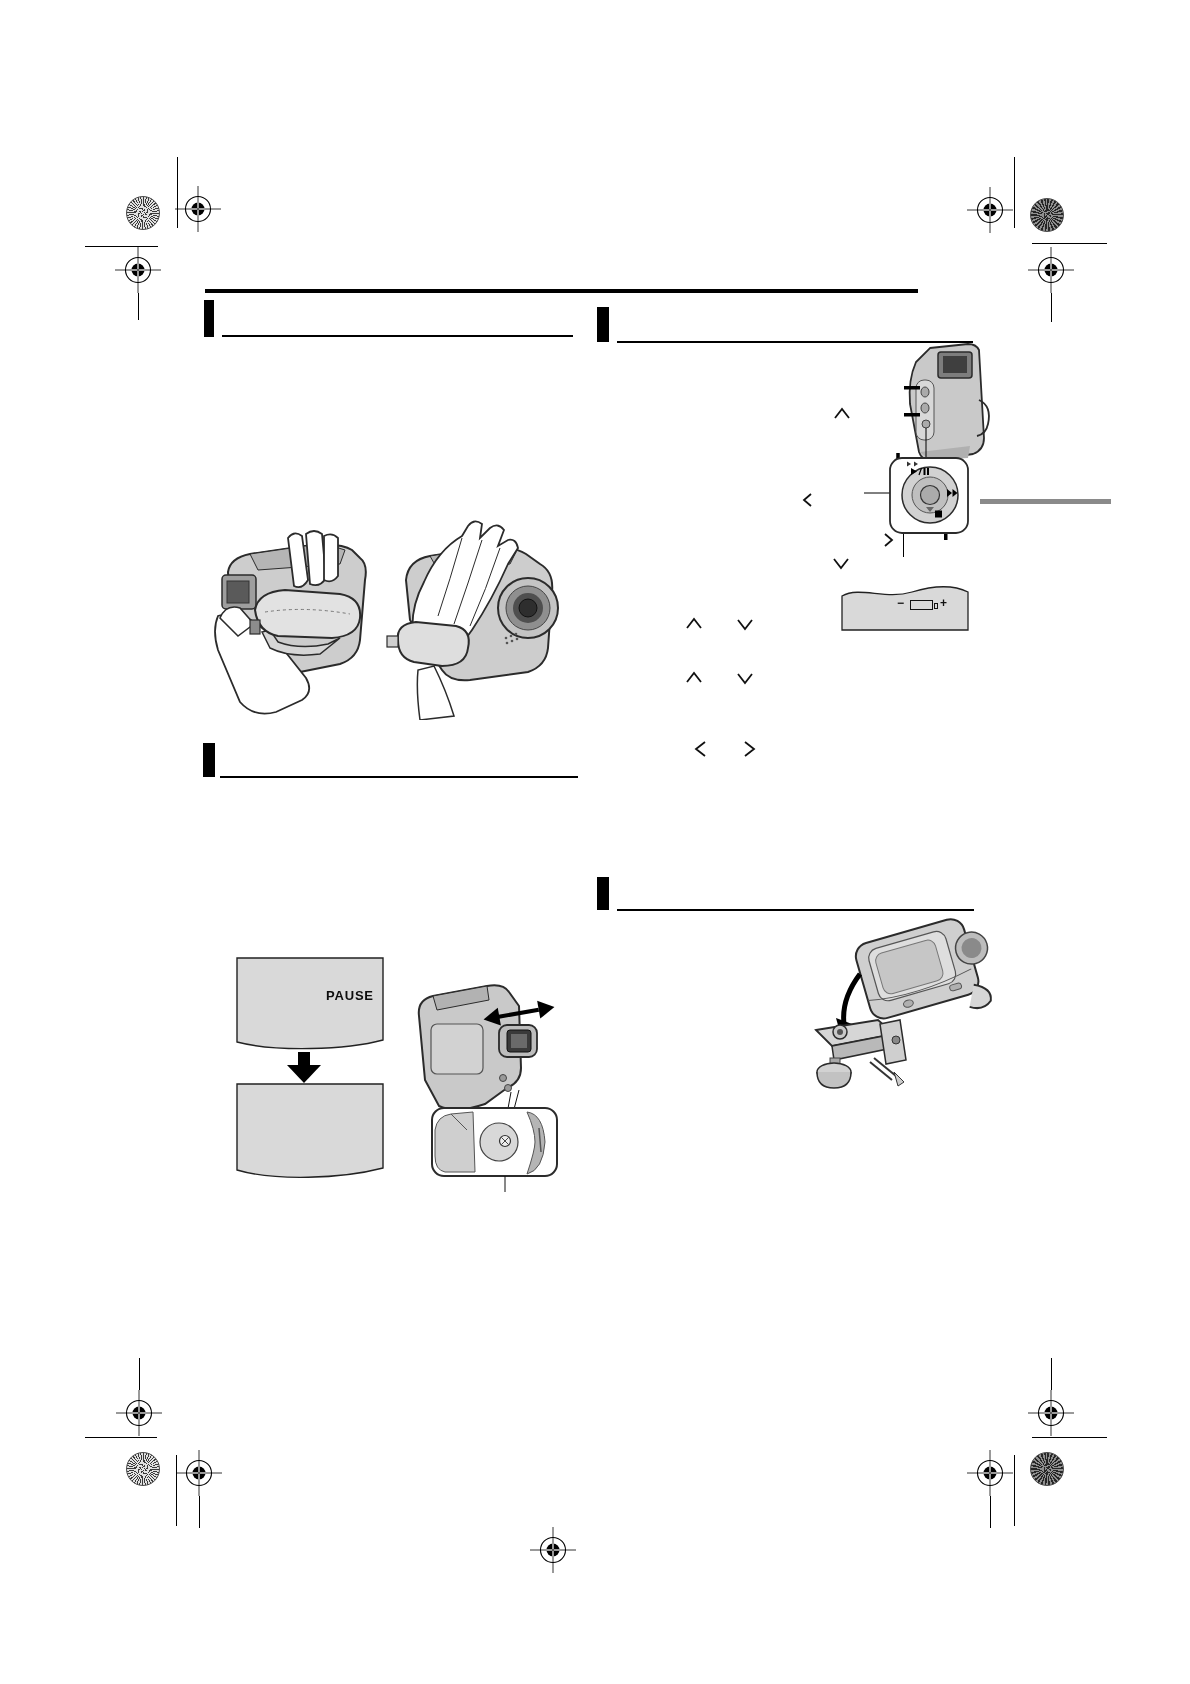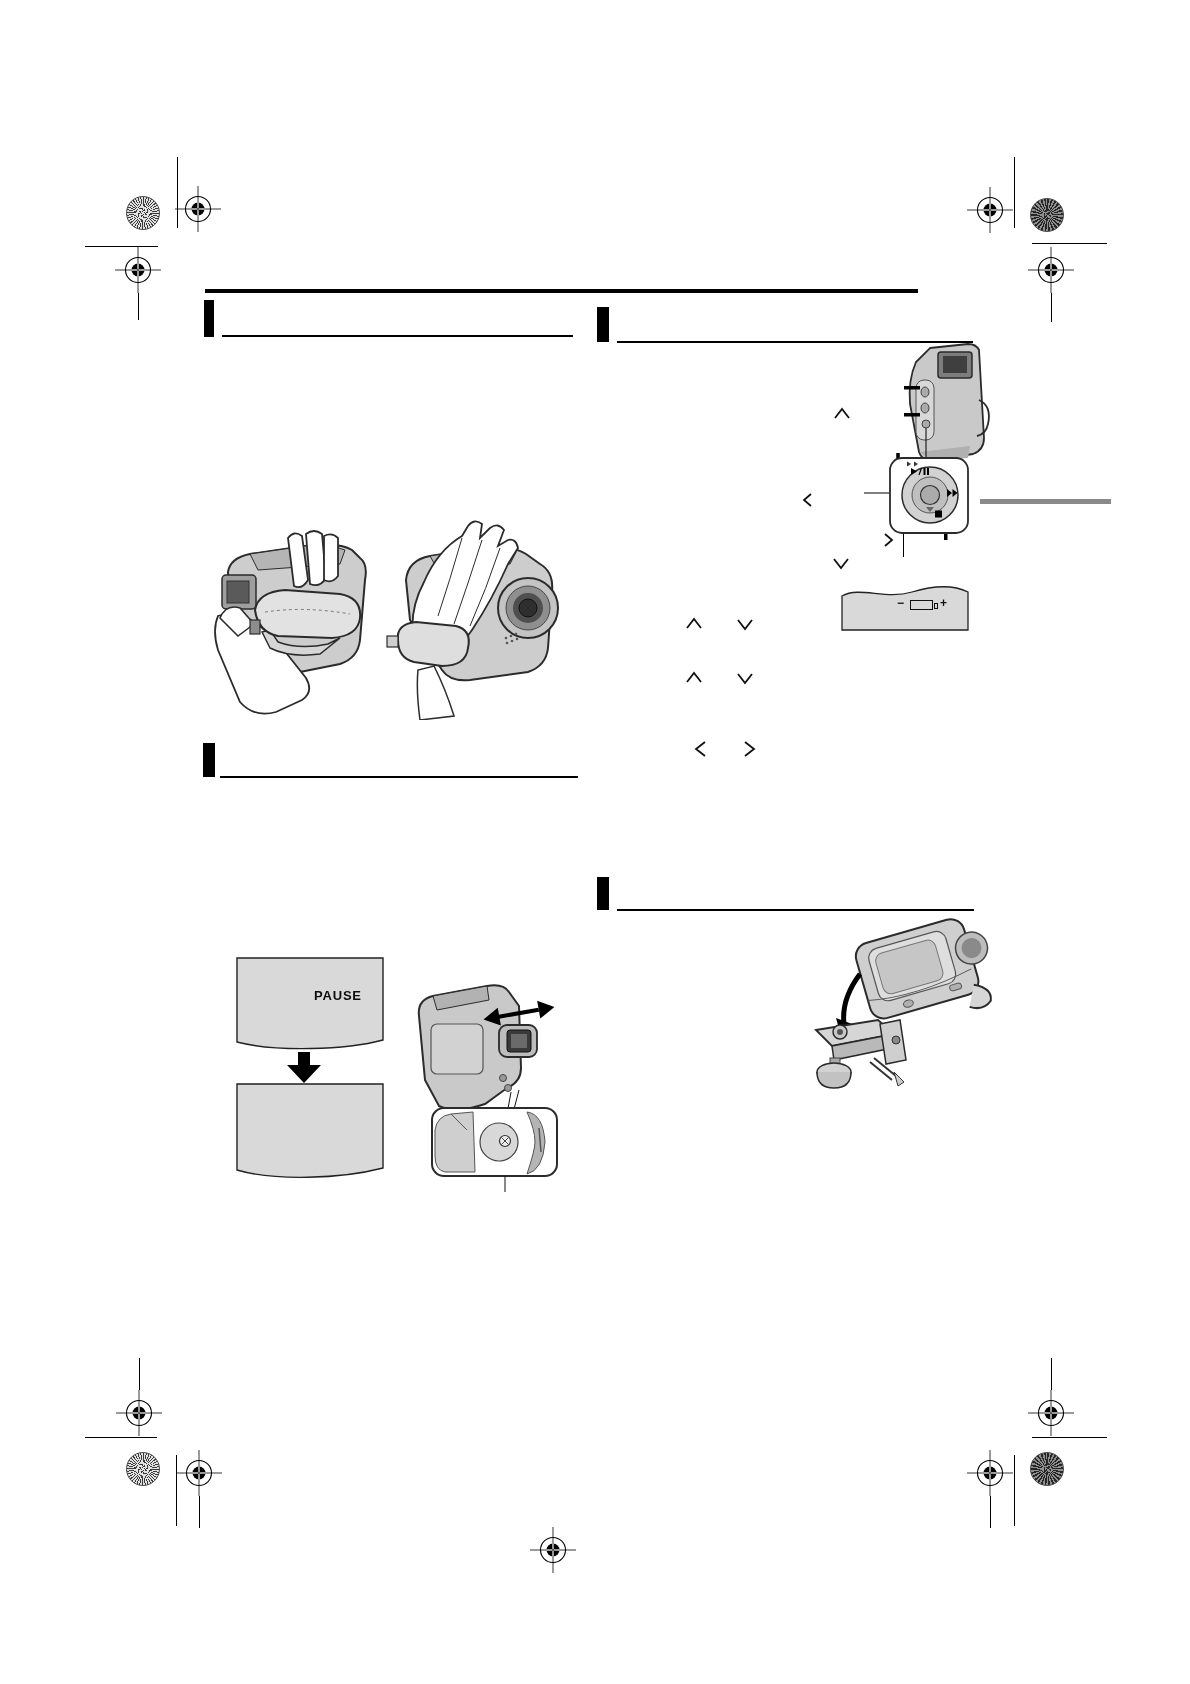--- a/index.html
+++ b/index.html
@@ -18,21 +18,21 @@
   }
   .starburst.light{background:repeating-conic-gradient(#3a3a3a 0deg 4deg,#e2e2e2 4deg 10deg);}
   .starburst.dark{background:repeating-conic-gradient(#262626 0deg 7deg,#8f8f8f 7deg 14deg);}
   
   .rule-top{position:absolute;left:205px;top:289px;width:713px;height:3.5px;background:#000;}
   .hdr-bar{position:absolute;background:#000;}
   .hdr-line{position:absolute;height:1.6px;background:#000;}
   .tab-gray{position:absolute;left:980px;top:499px;width:131px;height:5px;background:#8a8a8a;}
   
   .pause-text{
-    position:absolute;left:314px;top:988px;font-size:13px;font-weight:800;
+    position:absolute;left:326px;top:988px;font-size:13px;font-weight:800;
     letter-spacing:0.8px;color:#0d0d0d;
   }
   .batt-minus{position:absolute;left:897px;top:596px;font-size:12px;font-weight:700;}
   .batt-plus{position:absolute;left:940px;top:596px;font-size:12px;font-weight:700;}
   .batt-body{position:absolute;left:910px;top:600px;width:23px;height:10px;border:1.6px solid #111;background:#d9d9d9;box-sizing:border-box;}
   .batt-tip{position:absolute;left:934px;top:602.5px;width:4px;height:6px;border:1.5px solid #111;background:#d9d9d9;box-sizing:border-box;}
   svg{display:block;}
 </style>
 </head>
 <body>

